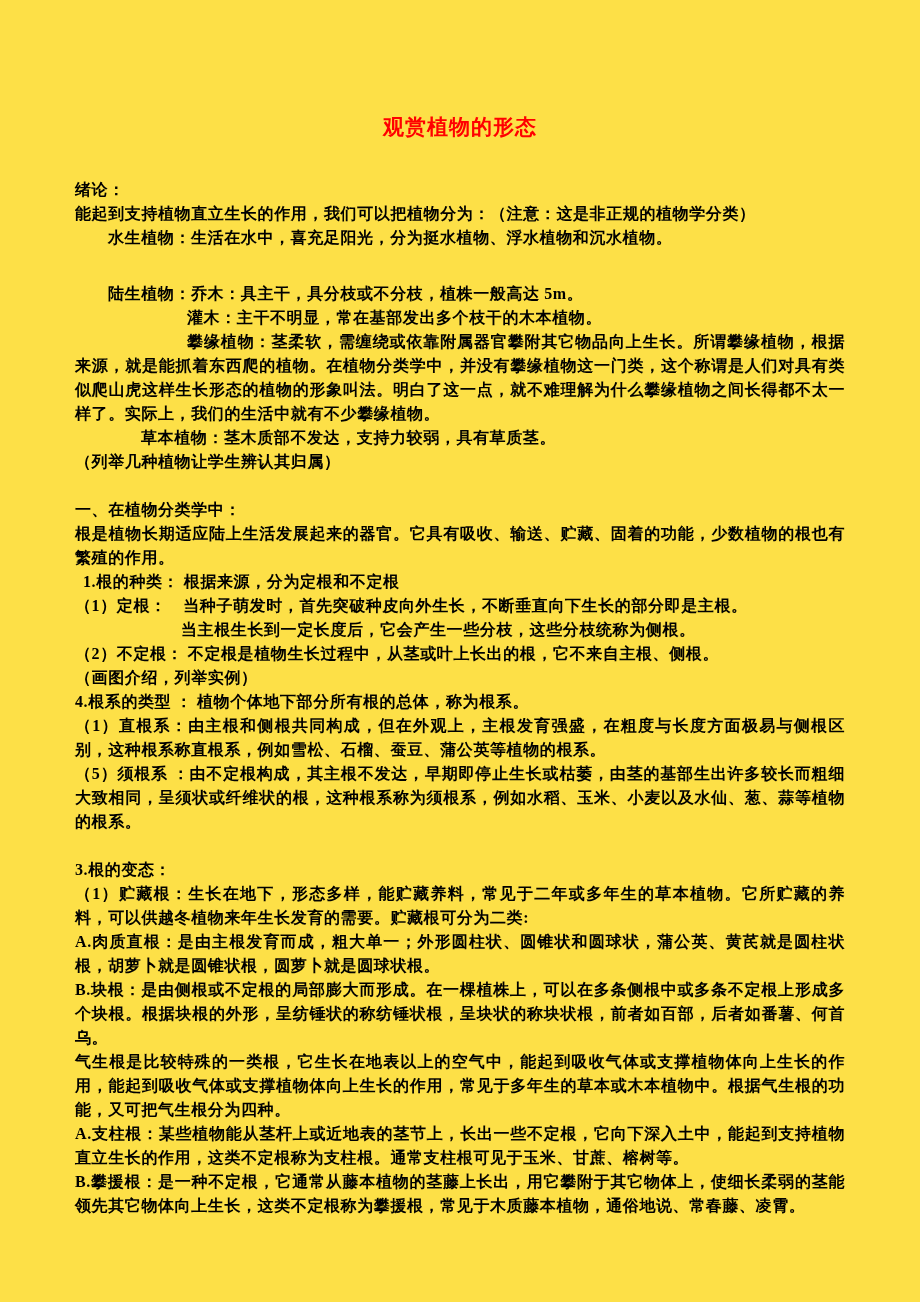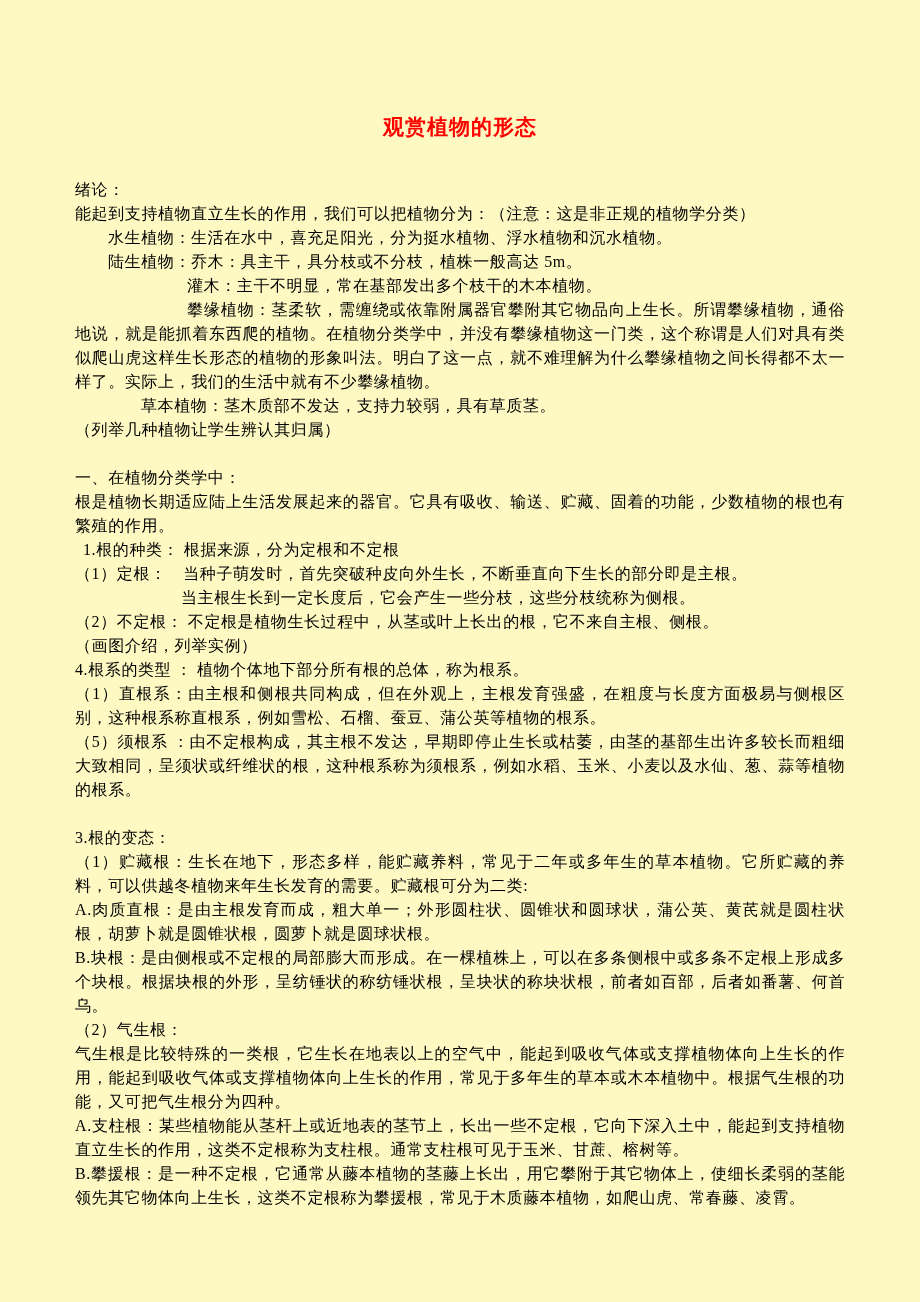--- a/index.html
+++ b/index.html
@@ -4,21 +4,21 @@
 <style>
   html, body {
     margin: 0;
     padding: 0;
     background: #ffffff;
   }
   .page {
     position: relative;
     width: 920px;
     height: 1302px;
-    background: #fef9c3;
+    background: #fde047;
     overflow: hidden;
     font-family: "Liberation Serif", "DejaVu Serif", serif;
     color: #000000;
   }
   .content {
     padding: 112px 75px 0 75px;
   }
   .title {
     margin: 0 0 36px 0;
     text-align: center;
@@ -28,52 +28,52 @@
     letter-spacing: 1px;
   }
   .doc-body p.para {
     margin: 0;
     font-size: 16px;
     line-height: 24px;
     min-height: 24px;
     text-align: justify;
     letter-spacing: 0.6px;
     word-break: break-all;
+    font-weight: bold;
   }
 </style>
 </head>
 <body>
 
 <div class="page">
   <div class="content">
     <h1 class="title" style="color: rgb(255, 0, 0);">观赏植物的形态</h1>
     <div class="doc-body" id="doc-body" style="color: rgb(0, 0, 0);">
         <p class="para">绪论：</p>
         <p class="para">能起到支持植物直立生长的作用，我们可以把植物分为：（注意：这是非正规的植物学分类）</p>
         <p class="para" style="padding-left: 33px;">水生植物：生活在水中，喜充足阳光，分为挺水植物、浮水植物和沉水植物。</p>
-        <p class="para" style="padding-left: 33px;">陆生植物：乔木：具主干，具分枝或不分枝，植株一般高达 5m。</p>
+        <p class="para" style="padding-left: 33px; margin-top: 32px;">陆生植物：乔木：具主干，具分枝或不分枝，植株一般高达 5m。</p>
         <p class="para" style="padding-left: 112px;">灌木：主干不明显，常在基部发出多个枝干的木本植物。</p>
-        <p class="para" style="text-indent: 112px;">攀缘植物：茎柔软，需缠绕或依靠附属器官攀附其它物品向上生长。所谓攀缘植物，通俗地说，就是能抓着东西爬的植物。在植物分类学中，并没有攀缘植物这一门类，这个称谓是人们对具有类似爬山虎这样生长形态的植物的形象叫法。明白了这一点，就不难理解为什么攀缘植物之间长得都不太一样了。实际上，我们的生活中就有不少攀缘植物。</p>
+        <p class="para" style="text-indent: 112px;">攀缘植物：茎柔软，需缠绕或依靠附属器官攀附其它物品向上生长。所谓攀缘植物，根据来源，就是能抓着东西爬的植物。在植物分类学中，并没有攀缘植物这一门类，这个称谓是人们对具有类似爬山虎这样生长形态的植物的形象叫法。明白了这一点，就不难理解为什么攀缘植物之间长得都不太一样了。实际上，我们的生活中就有不少攀缘植物。</p>
         <p class="para" style="padding-left: 66px;">草本植物：茎木质部不发达，支持力较弱，具有草质茎。</p>
         <p class="para">（列举几种植物让学生辨认其归属）</p>
         <p class="para"></p>
         <p class="para">一、在植物分类学中：</p>
         <p class="para">根是植物长期适应陆上生活发展起来的器官。它具有吸收、输送、贮藏、固着的功能，少数植物的根也有繁殖的作用。</p>
         <p class="para" style="padding-left: 8px;">1.根的种类： 根据来源，分为定根和不定根</p>
         <p class="para">（1）定根：　当种子萌发时，首先突破种皮向外生长，不断垂直向下生长的部分即是主根。</p>
         <p class="para" style="padding-left: 106px;">当主根生长到一定长度后，它会产生一些分枝，这些分枝统称为侧根。</p>
         <p class="para">（2）不定根： 不定根是植物生长过程中，从茎或叶上长出的根，它不来自主根、侧根。</p>
         <p class="para">（画图介绍，列举实例）</p>
         <p class="para">4.根系的类型 ： 植物个体地下部分所有根的总体，称为根系。</p>
         <p class="para">（1）直根系：由主根和侧根共同构成，但在外观上，主根发育强盛，在粗度与长度方面极易与侧根区别，这种根系称直根系，例如雪松、石榴、蚕豆、蒲公英等植物的根系。</p>
         <p class="para">（5）须根系 ：由不定根构成，其主根不发达，早期即停止生长或枯萎，由茎的基部生出许多较长而粗细大致相同，呈须状或纤维状的根，这种根系称为须根系，例如水稻、玉米、小麦以及水仙、葱、蒜等植物的根系。</p>
         <p class="para"></p>
         <p class="para">3.根的变态：</p>
         <p class="para">（1）贮藏根：生长在地下，形态多样，能贮藏养料，常见于二年或多年生的草本植物。它所贮藏的养料，可以供越冬植物来年生长发育的需要。贮藏根可分为二类:</p>
         <p class="para">A.肉质直根：是由主根发育而成，粗大单一；外形圆柱状、圆锥状和圆球状，蒲公英、黄芪就是圆柱状根，胡萝卜就是圆锥状根，圆萝卜就是圆球状根。</p>
         <p class="para">B.块根：是由侧根或不定根的局部膨大而形成。在一棵植株上，可以在多条侧根中或多条不定根上形成多个块根。根据块根的外形，呈纺锤状的称纺锤状根，呈块状的称块状根，前者如百部，后者如番薯、何首乌。</p>
-        <p class="para">（2）气生根：</p>
         <p class="para">气生根是比较特殊的一类根，它生长在地表以上的空气中，能起到吸收气体或支撑植物体向上生长的作用，能起到吸收气体或支撑植物体向上生长的作用，常见于多年生的草本或木本植物中。根据气生根的功能，又可把气生根分为四种。</p>
         <p class="para">A.支柱根：某些植物能从茎杆上或近地表的茎节上，长出一些不定根，它向下深入土中，能起到支持植物直立生长的作用，这类不定根称为支柱根。通常支柱根可见于玉米、甘蔗、榕树等。</p>
-        <p class="para">B.攀援根：是一种不定根，它通常从藤本植物的茎藤上长出，用它攀附于其它物体上，使细长柔弱的茎能领先其它物体向上生长，这类不定根称为攀援根，常见于木质藤本植物，如爬山虎、常春藤、凌霄。</p>
+        <p class="para">B.攀援根：是一种不定根，它通常从藤本植物的茎藤上长出，用它攀附于其它物体上，使细长柔弱的茎能领先其它物体向上生长，这类不定根称为攀援根，常见于木质藤本植物，通俗地说、常春藤、凌霄。</p>
       </div>
   </div>
 </div>
 
 </body></html>

